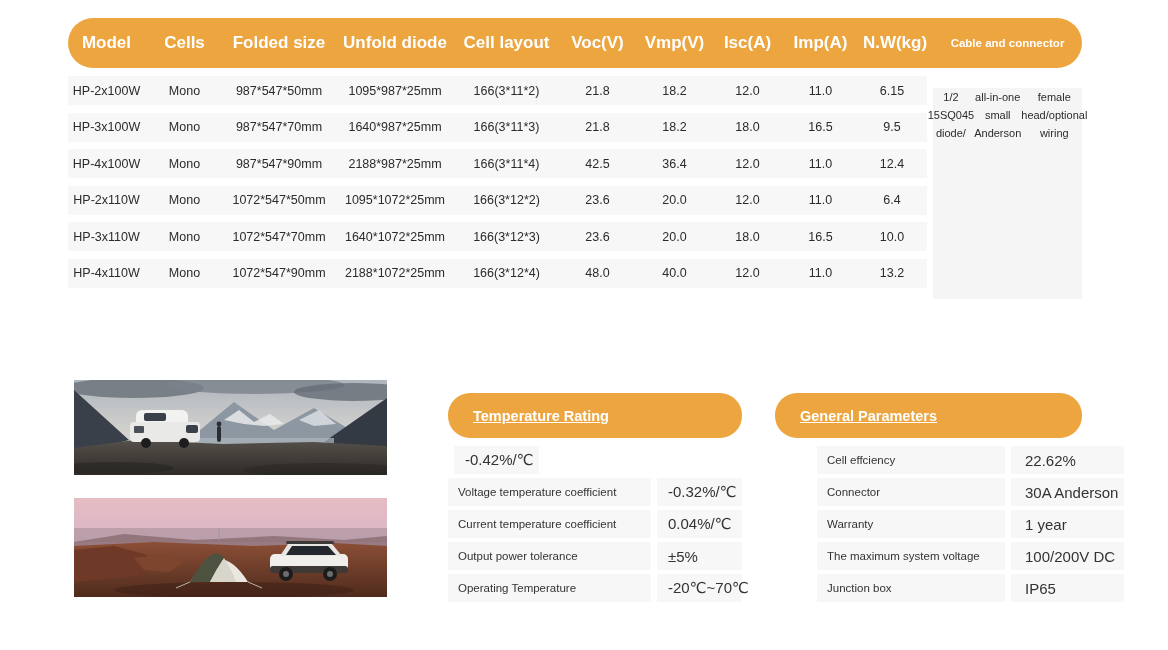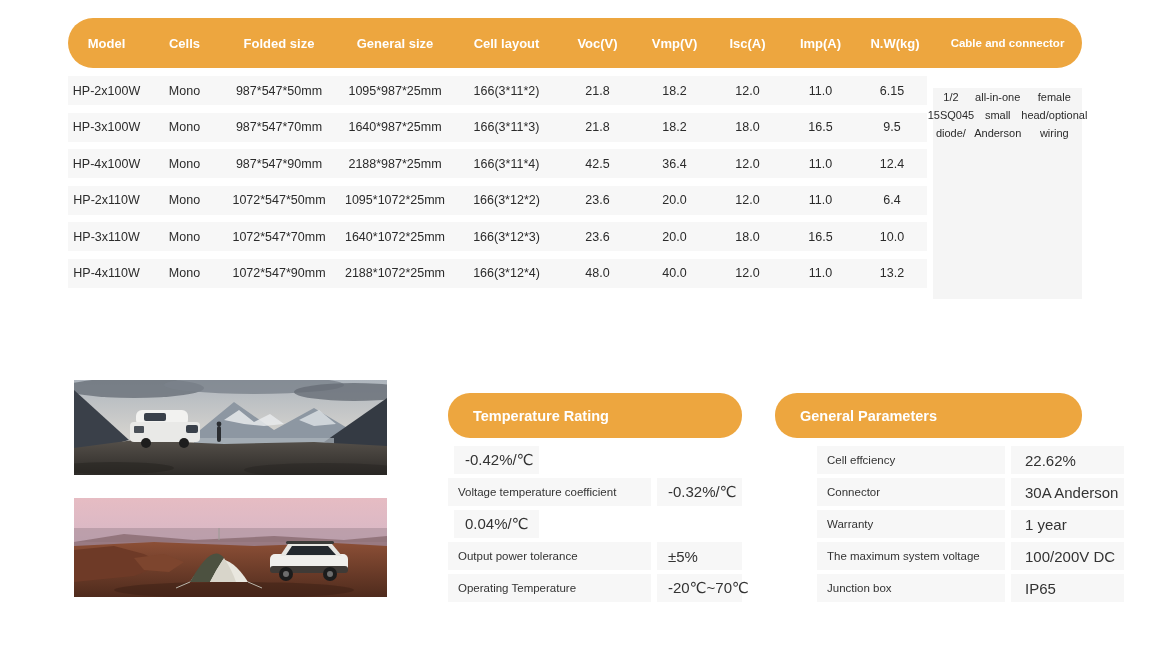--- a/index.html
+++ b/index.html
@@ -7,21 +7,21 @@
   body { font-family:"Liberation Sans","DejaVu Sans",sans-serif; color:#2b2b2b; }
   .page { position:relative; width:1168px; height:650px; background:#ffffff; overflow:hidden; }
 
   
   .spec-header {
     position:absolute; left:68px; top:18px; width:1014px; height:50px;
     background:#EDA63F; border-radius:25px;
     display:grid; grid-template-columns:77px 79px 110px 122px 101px 81px 73px 73px 73px 76px 149px;
     align-items:center;
   }
-  .spec-header .hcell { text-align:center; color:#ffffff; font-weight:bold; font-size:13px; }
+  .spec-header .hcell { text-align:center; color:#ffffff; font-weight:bold; font-size:17px; }
   .spec-header .hcell.small { font-size:11.5px; }
 
   .spec-rows { position:absolute; left:68px; top:76px; width:859px; }
   .spec-row {
     height:29px; margin-bottom:7.5px; background:#f7f7f7;
     display:grid; grid-template-columns:77px 79px 110px 122px 101px 81px 73px 73px 73px 70px;
     align-items:center;
   }
   .spec-row .cell { text-align:center; font-size:12.5px; color:#2b2b2b; white-space:nowrap; }
 
@@ -34,21 +34,21 @@
   
   .photo { position:absolute; left:74px; width:313px; display:block; }
   .photo-1 { top:380px; height:95px; }
   .photo-2 { top:498px; height:99px; }
   .photo svg { display:block; width:100%; height:100%; }
 
   
   .param-pill {
     position:absolute; top:393px; height:45px; background:#EDA63F; border-radius:22px;
     display:flex; align-items:center; padding-left:25px;
-    color:#ffffff; font-weight:bold; font-size:14.5px;
+    color:#ffffff; font-weight:bold; font-size:14.5px;text-decoration:underline;
   }
   .pill-temp { left:448px; width:294px; }
   .pill-general { left:775px; width:307px;align-items:center; }
 
   .param-rows { position:absolute; top:446px; }
   .param-rows-temp { left:448px; width:294px; }
   .param-rows-general { left:817px; width:307px; }
   .param-row { display:flex; height:28px; margin-bottom:4px; }
   .param-label {
     background:#f7f7f7; display:flex; align-items:center; padding-left:10px;
@@ -65,21 +65,21 @@
 </style>
 </head>
 <body>
 
 <div class="page">
 
   <div class="spec-header">
     <div class="hcell">Model</div>
     <div class="hcell">Cells</div>
     <div class="hcell">Folded size</div>
-    <div class="hcell">General size</div>
+    <div class="hcell">Unfold diode</div>
     <div class="hcell">Cell layout</div>
     <div class="hcell">Voc(V)</div>
     <div class="hcell">Vmp(V)</div>
     <div class="hcell">Isc(A)</div>
     <div class="hcell">Imp(A)</div>
     <div class="hcell">N.W(kg)</div>
     <div class="hcell small">Cable and connector</div>
   </div>
 
   <div class="spec-rows">
@@ -250,20 +250,21 @@
   </div>
   <div class="param-rows param-rows-temp">
     <div class="param-row">
       <div class="param-value">-0.42%/℃</div>
     </div>
     <div class="param-row">
       <div class="param-label">Voltage temperature coefficient</div>
       <div class="param-value">-0.32%/℃</div>
     </div>
     <div class="param-row">
+      <div class="param-label">Current temperature coefficient</div>
       <div class="param-value">0.04%/℃</div>
     </div>
     <div class="param-row">
       <div class="param-label">Output power tolerance</div>
       <div class="param-value">±5%</div>
     </div>
     <div class="param-row">
       <div class="param-label">Operating Temperature</div>
       <div class="param-value">-20℃~70℃</div>
     </div>

